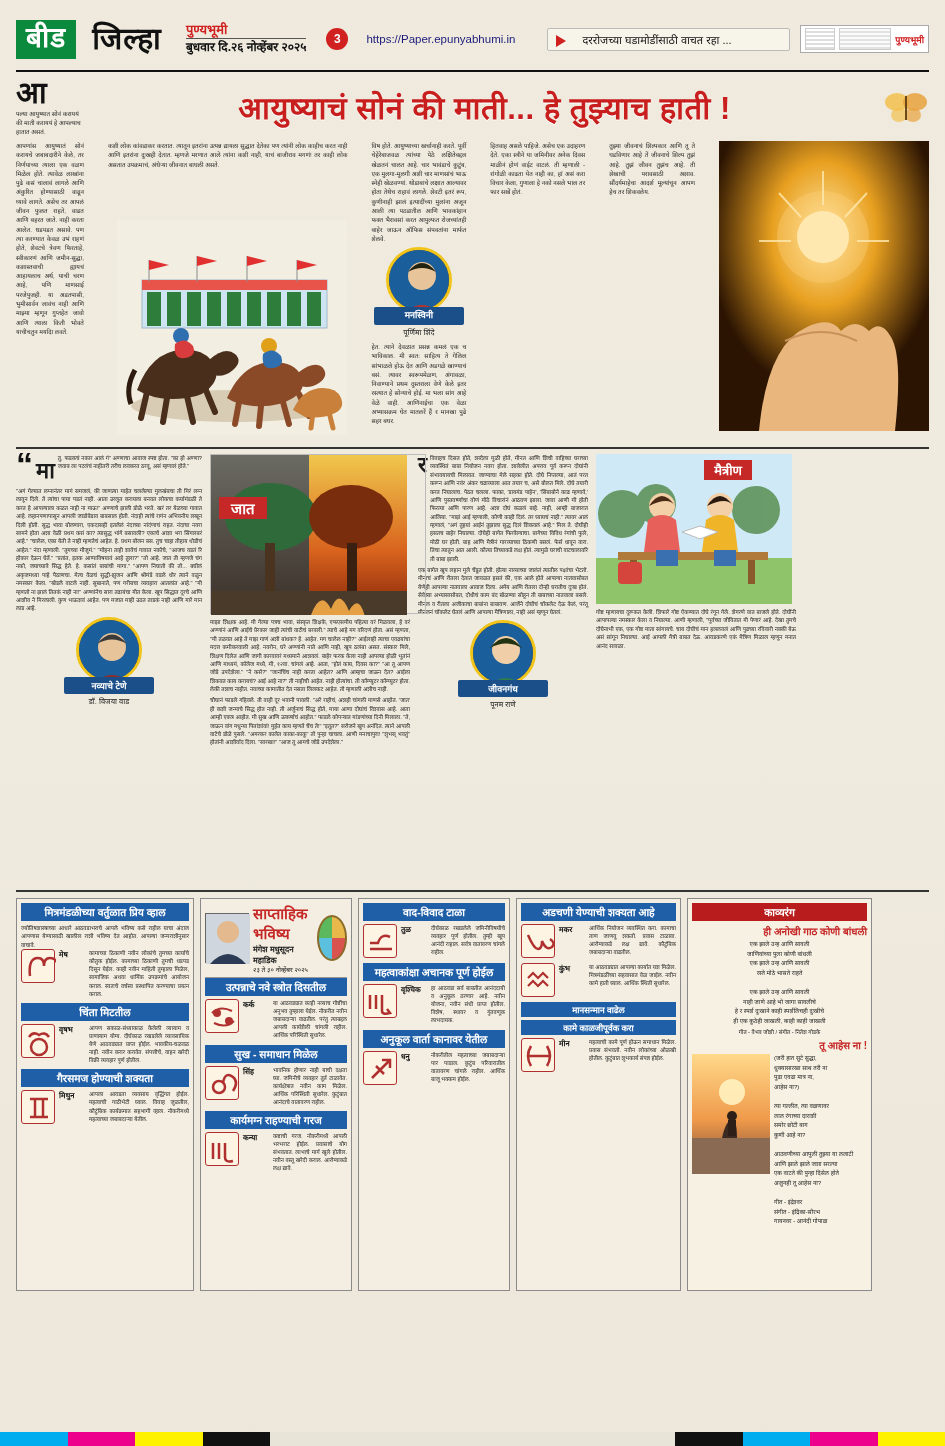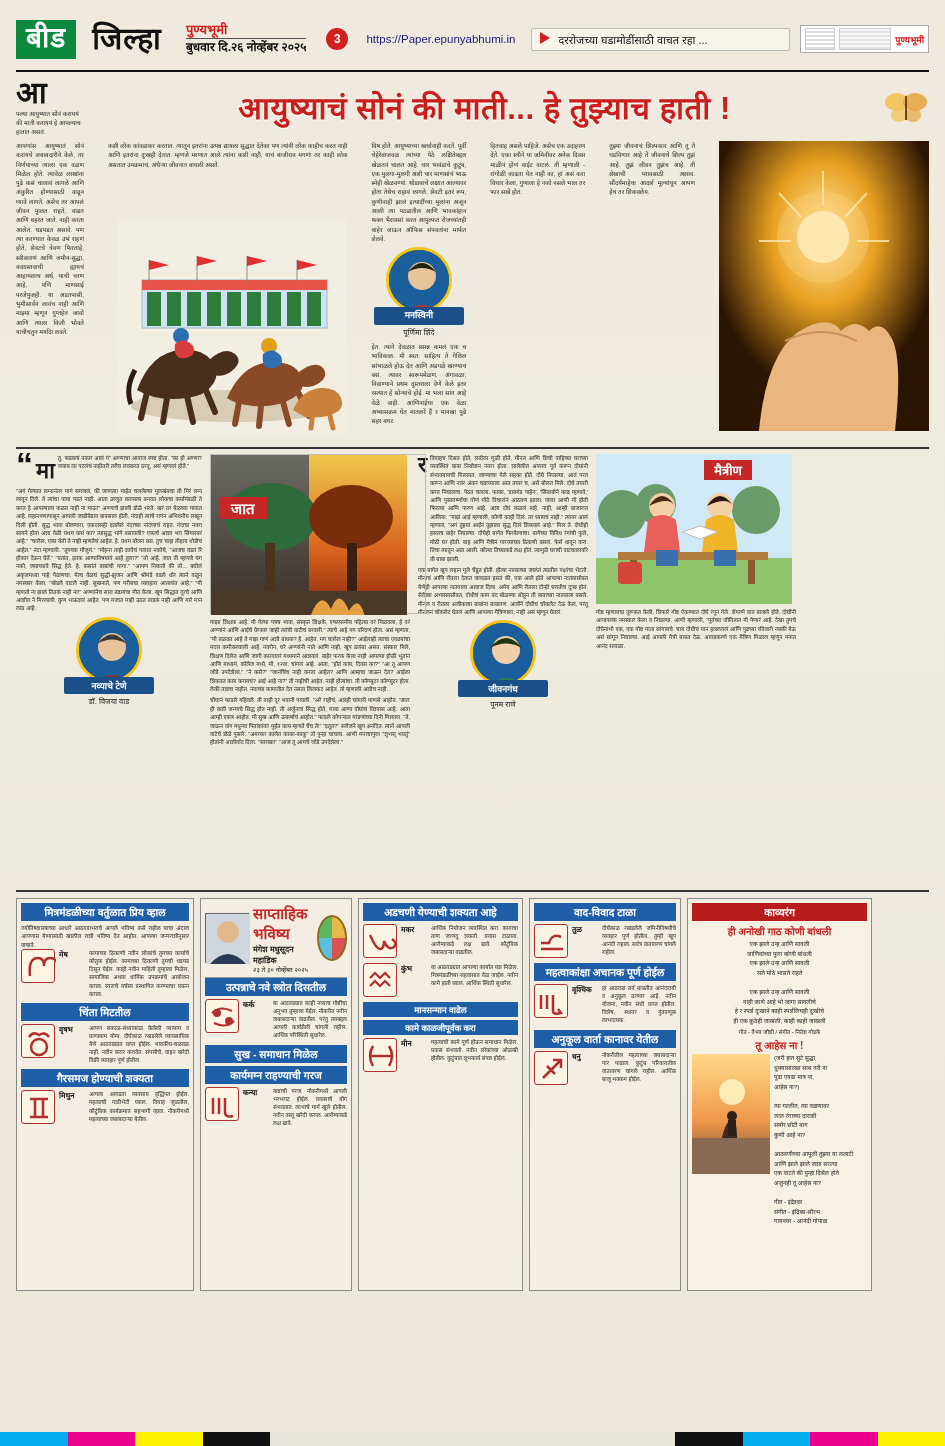--- a/index.html
+++ b/index.html
@@ -38,21 +38,21 @@
   .brand-col { margin-left:14px; line-height:1.15; }
   .brand-red { color:#d02020; font-weight:bold; font-size:13px; }
   .brand-date { font-size:12px; font-weight:bold; color:#111; border-top:1px solid #555; padding-top:2px;}
   .page-badge {
     width:22px;height:22px;border-radius:50%; background:#d02020; color:#fff;
     display:flex;align-items:center;justify-content:center;font-size:12px;font-weight:bold;
     margin-left:10px;
   }
   .site-url { font-size:11.5px; color:#1a1a7a; margin-left:8px; }
   .ticker {
-    margin-left:6px; display:flex; align-items:flex-start; gap:8px;
+    margin-left:22px; display:flex; align-items:flex-end; gap:16px;
     font-size:11px; color:#111; border:1px solid #bbb; background:#f7f4ea;
     padding:3px 8px; border-radius:2px; flex:1; max-width:260px;
   }
   .play-tri {
     width:0;height:0;border-left:10px solid #d02020;border-top:6px solid transparent;border-bottom:6px solid transparent;
   }
   .mini-paper {
     margin-left:auto; display:flex; align-items:center; gap:4px;
     border:1px solid #aaa; background:#fff; padding:2px 4px;
   }
@@ -138,21 +138,21 @@
     text-align:center; padding:2px; margin:3px 0;
   }
   .astro-head { display:flex; align-items:center; gap:4px; border-bottom:1px solid #999; padding-bottom:3px; }
   .astro-photo{ width:44px;height:50px;background:#8a6b4a;border:1px solid #666;}
   .astro-title{ color:#c62828; font-size:15px; font-weight:bold; }
   .astro-name { font-size:8px; font-weight:bold; }
   .astro-wheel{ width:46px;height:46px;border-radius:50%;
     background:conic-gradient(#e8b84b 0 25%, #d9534f 0 50%, #5bc0de 0 75%, #5cb85c 0 100%);
     border:2px solid #8a6b2a;}
   .poem-box { font-size:6px; line-height:1.6; text-align:center; color:#222;}
-  .poem-title{ color:#c62828; font-size:10px; font-weight:bold; text-align:center; margin:2px 0;}
+  .poem-title{ color:#c62828; font-size:10px; font-weight:bold; text-align:right; margin:2px 0;}
   .art-beach { width:100%; height:120px; position:relative; }
 
   
   .colorbar { position:absolute; left:0; bottom:0; width:945px; height:14px; display:flex;}
   .colorbar div { flex:1; }
 
   .small-cap { font-size:6.2px; line-height:1.5; text-align:justify;}
   .tiny { font-size:5.6px; line-height:1.5; text-align:justify;}
 </style>
 </head>
@@ -479,32 +479,75 @@
           <svg viewBox="0 0 34 34" width="34" height="34">
               <circle cx="11" cy="13" r="4" fill="#b03030"></circle>
               <circle cx="23" cy="21" r="4" fill="#b03030"></circle>
               <path d="M6 13 q8 -8 20 -2 M28 21 q-8 8 -20 2" stroke="#b03030" stroke-width="2" fill="none"></path>
             </svg>
         </div>
         <div class="zname">कर्क</div>
         <div class="ztext">या आठवड्यात काही नव्याच गोष्टींचा अनुभव तुम्हाला येईल. नोकरीत नवीन जबाबदाऱ्या वाढतील. परंतु त्याबद्दल आपली कार्यशैली चांगली राहील. आर्थिक परिस्थिती सुधारेल.</div>
       </div>
       <div class="bhead">सुख - समाधान मिळेल</div>
+      <div class="zitem">
+        <div class="zicon">
+          <svg viewBox="0 0 34 34" width="34" height="34">
+              <circle cx="13" cy="20" r="6" stroke="#b03030" stroke-width="2.5" fill="none"></circle>
+              <path d="M17 16 q2 -12 10 -6 q6 5 0 14" stroke="#b03030" stroke-width="2.5" fill="none"></path>
+            </svg>
+        </div>
+        <div class="zname">सिंह</div>
+        <div class="ztext">भावनिक होणार नाही याची दक्षता घ्या. जमिनीचे व्यवहार तूर्त टाळावेत. कार्यक्षेत्रात नवीन काम मिळेल. आर्थिक परिस्थिती सुधारेल. कुटुंबात आनंदाचे वातावरण राहील.</div>
+      </div>
       <div class="bhead">कार्यमग्न राहण्याची गरज</div>
       <div class="zitem">
         <div class="zicon">
           <svg viewBox="0 0 34 34" width="34" height="34">
               <path d="M7 10 v16 M13 10 v16 M19 10 v14 q0 6 8 4" stroke="#b03030" stroke-width="2.5" fill="none"></path>
             </svg>
         </div>
         <div class="zname">कन्या</div>
         <div class="ztext">कष्टाची गरज. नोकरीमध्ये आपली भरभराट होईल. प्रवासाचे योग संभवतात. लाभाचे मार्ग खुले होतील. नवीन वस्तू खरेदी कराल. आरोग्याकडे लक्ष द्यावे.</div>
       </div>
     </div>
 
+    <div class="bcol" style="width:152px">
+      <div class="bhead">वाद-विवाद टाळा</div>
+      <div class="zitem">
+        <div class="zicon">
+          <svg viewBox="0 0 34 34" width="34" height="34">
+              <path d="M6 24 h22 M6 18 h8 q3 -10 12 -6" stroke="#b03030" stroke-width="2.5" fill="none"></path>
+            </svg>
+        </div>
+        <div class="zname">तुळ</div>
+        <div class="ztext">दीर्घकाळ रखडलेले जमिनीविषयीचे व्यवहार पूर्ण होतील. तुम्ही खूप आनंदी राहाल. सर्वत्र वातावरण चांगले राहील.</div>
+      </div>
+      <div class="bhead">महत्वाकांक्षा अचानक पूर्ण होईल</div>
+      <div class="zitem">
+        <div class="zicon">
+          <svg viewBox="0 0 34 34" width="34" height="34">
+              <path d="M6 10 v14 M12 10 v14 M18 10 v16 q0 4 8 2 l-3 -4" stroke="#b03030" stroke-width="2.5" fill="none"></path>
+            </svg>
+        </div>
+        <div class="zname">वृश्चिक</div>
+        <div class="ztext">हा आठवडा सर्व बाबतीत आनंददायी व अनुकूल ठरणार आहे. नवीन योजना, नवीन संधी प्राप्त होतील. विशेष, स्थावर व गुंतवणूक लाभदायक.</div>
+      </div>
+      <div class="bhead">अनुकूल वार्ता कानावर येतील</div>
+      <div class="zitem">
+        <div class="zicon">
+          <svg viewBox="0 0 34 34" width="34" height="34">
+              <path d="M8 26 L26 8 M18 8 h8 v8 M12 14 l8 8" stroke="#b03030" stroke-width="2.5" fill="none"></path>
+            </svg>
+        </div>
+        <div class="zname">धनु</div>
+        <div class="ztext">नोकरीतील महत्वाच्या जबाबदाऱ्या पार पाडाल. कुटुंब परिवारातील वातावरण चांगले राहील. आर्थिक बाजू भक्कम होईल.</div>
+      </div>
+    </div>
+
     <div class="bcol" style="width:165px">
       <div class="bhead">अडचणी येण्याची शक्यता आहे</div>
       <div class="zitem">
         <div class="zicon">
           <svg viewBox="0 0 34 34" width="34" height="34">
               <path d="M6 10 q6 14 10 14 q4 0 4 -8 q4 10 10 6 q4 -4 -2 -8" stroke="#b03030" stroke-width="2.5" fill="none"></path>
             </svg>
         </div>
         <div class="zname">मकर</div>
         <div class="ztext">आर्थिक नियोजन व्यवस्थित करा. कामाचा ताण जाणवू शकतो. प्रवास टाळावा. आरोग्याकडे लक्ष द्यावे. कौटुंबिक जबाबदाऱ्या वाढतील.</div>
@@ -521,53 +564,20 @@
       <div class="subhead-blue">मानसन्मान वाढेल</div>
       <div class="subhead-blue">कामे काळजीपूर्वक करा</div>
       <div class="zitem">
         <div class="zicon">
           <svg viewBox="0 0 34 34" width="34" height="34">
               <path d="M9 7 q-6 10 0 20 M25 7 q6 10 0 20 M6 17 h22" stroke="#b03030" stroke-width="2.5" fill="none"></path>
             </svg>
         </div>
         <div class="zname">मीन</div>
         <div class="ztext">महत्वाची कामे पूर्ण होऊन समाधान मिळेल. प्रवास संभवतो. नवीन लोकांच्या ओळखी होतील. कुटुंबात शुभकार्य संपन्न होईल.</div>
-      </div>
-    </div>
-
-    <div class="bcol" style="width:152px">
-      <div class="bhead">वाद-विवाद टाळा</div>
-      <div class="zitem">
-        <div class="zicon">
-          <svg viewBox="0 0 34 34" width="34" height="34">
-              <path d="M6 24 h22 M6 18 h8 q3 -10 12 -6" stroke="#b03030" stroke-width="2.5" fill="none"></path>
-            </svg>
-        </div>
-        <div class="zname">तुळ</div>
-        <div class="ztext">दीर्घकाळ रखडलेले जमिनीविषयीचे व्यवहार पूर्ण होतील. तुम्ही खूप आनंदी राहाल. सर्वत्र वातावरण चांगले राहील.</div>
-      </div>
-      <div class="bhead">महत्वाकांक्षा अचानक पूर्ण होईल</div>
-      <div class="zitem">
-        <div class="zicon">
-          <svg viewBox="0 0 34 34" width="34" height="34">
-              <path d="M6 10 v14 M12 10 v14 M18 10 v16 q0 4 8 2 l-3 -4" stroke="#b03030" stroke-width="2.5" fill="none"></path>
-            </svg>
-        </div>
-        <div class="zname">वृश्चिक</div>
-        <div class="ztext">हा आठवडा सर्व बाबतीत आनंददायी व अनुकूल ठरणार आहे. नवीन योजना, नवीन संधी प्राप्त होतील. विशेष, स्थावर व गुंतवणूक लाभदायक.</div>
-      </div>
-      <div class="bhead">अनुकूल वार्ता कानावर येतील</div>
-      <div class="zitem">
-        <div class="zicon">
-          <svg viewBox="0 0 34 34" width="34" height="34">
-              <path d="M8 26 L26 8 M18 8 h8 v8 M12 14 l8 8" stroke="#b03030" stroke-width="2.5" fill="none"></path>
-            </svg>
-        </div>
-        <div class="zname">धनु</div>
-        <div class="ztext">नोकरीतील महत्वाच्या जबाबदाऱ्या पार पाडाल. कुटुंब परिवारातील वातावरण चांगले राहील. आर्थिक बाजू भक्कम होईल.</div>
       </div>
     </div>
 
     <div class="bcol" style="width:185px; background:#f6f1e3">
       <div class="bhead orange">काव्यरंग</div>
       <div class="poem-title">ही अनोखी गाठ कोणी बांधली</div>
       <div class="poem-box" style="white-space:pre-line">एक झाले उन्ह आणि सावली
 जाणिवांच्या पुला कोणी बांधली
 एक झाले उन्ह आणि सावली
 रस्ते मोठे भासते राहते

